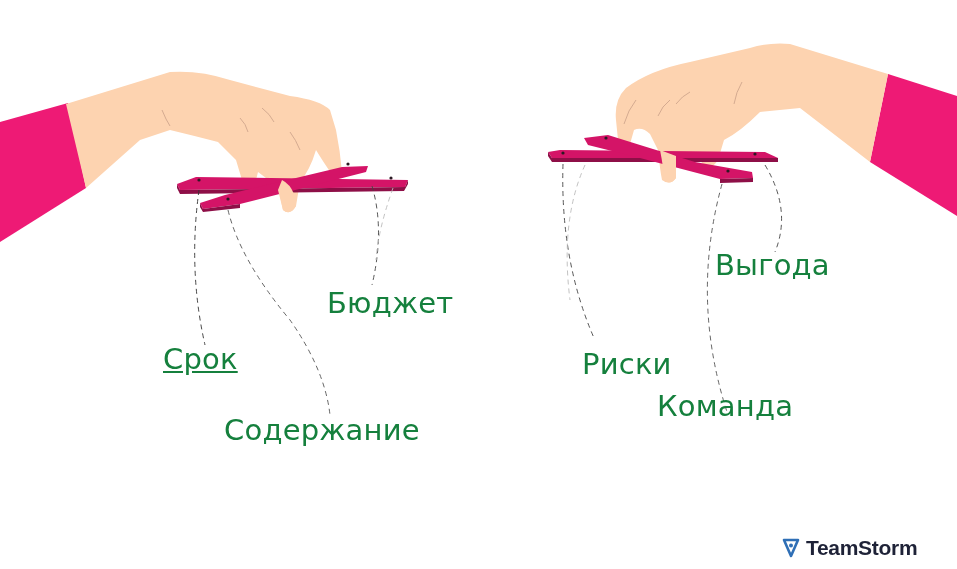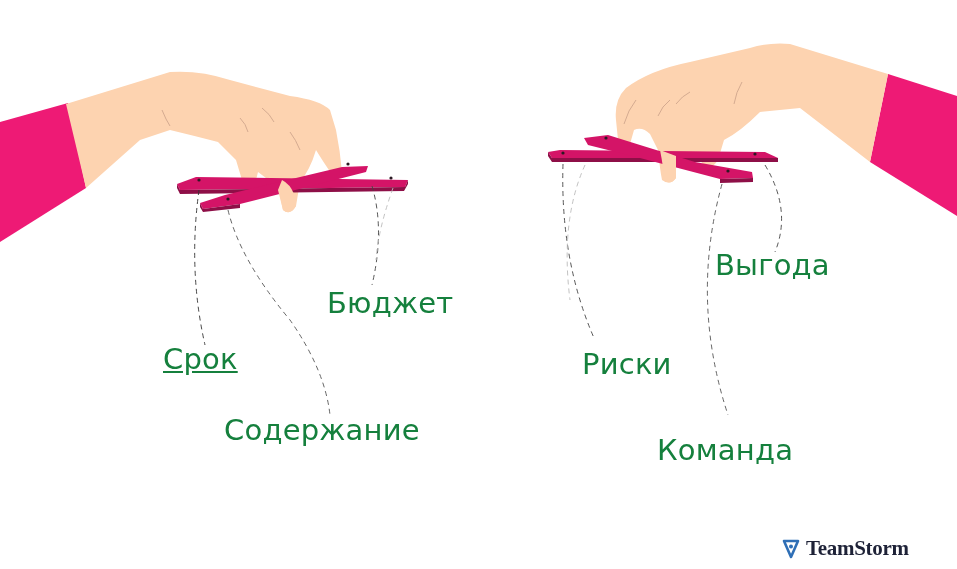--- a/index.html
+++ b/index.html
@@ -1,20 +1,20 @@
 <!DOCTYPE html>
 <html><head>
   <meta charset="utf-8">
   <style>
     html, body { margin: 0; padding: 0; background: #ffffff; }
     body { width: 957px; height: 569px; position: relative; overflow: hidden; font-family: "DejaVu Sans", sans-serif; }
     .art { position: absolute; left: 0; top: 0; width: 957px; height: 569px; }
     .label { position: absolute; color: #15803d; font-size: 29px; font-family: "DejaVu Sans", sans-serif; line-height: 1; white-space: nowrap; letter-spacing: 0.2px; }
     .logo { position: absolute; left: 782px; top: 536px; display: flex; align-items: center; gap: 6px; }
-    .logo-text { font-family: Liberation Serif, serif; font-weight: bold; font-size: 21px; color: #1e2237; letter-spacing: -0.3px; }
+    .logo-text { font-family: Liberation Sans, sans-serif; font-weight: bold; font-size: 21px; color: #1e2237; letter-spacing: -0.3px; }
   </style>
 </head>
 <body>
 
 <svg class="art" viewBox="0 0 957 569" xmlns="http://www.w3.org/2000/svg">
 
   <g>
 
     <polygon points="0,122 68,103 86,188 0,242" fill="#ee1a75"></polygon>
 
@@ -71,21 +71,21 @@
     <path d="M765,165 Q792,210 775,252" stroke="#444" stroke-width="0.9" stroke-dasharray="5,4" fill="none"></path>
   </g>
 </svg>
 
 <div class="label" style="left:163px; top:345px;text-decoration:underline;">Срок</div>
 <div class="label" style="left:327px; top:289px;">Бюджет</div>
 <div class="label" style="left:224px; top:416px;text-align:center;">Содержание</div>
 
 <div class="label" style="left:539px; top:350px;margin-left:43px;">Риски</div>
 <div class="label" style="left:715px; top:251px;">Выгода</div>
-<div class="label" style="left:657px; top:436px;text-align:right;">Команда</div>
+<div class="label" style="left:657px; top:392px;text-align:right;">Команда</div>
 
 <div class="logo">
   <svg width="18" height="22" viewBox="0 0 18 22">
     <path d="M2,3 L16,3 L9,19 Z" fill="none" stroke="#2f6fb6" stroke-width="2.6" stroke-linejoin="round"></path>
     <circle cx="9" cy="8.5" r="2" fill="#2f6fb6"></circle>
   </svg>
   <span class="logo-text">TeamStorm</span>
 </div>
 
 </body></html>

